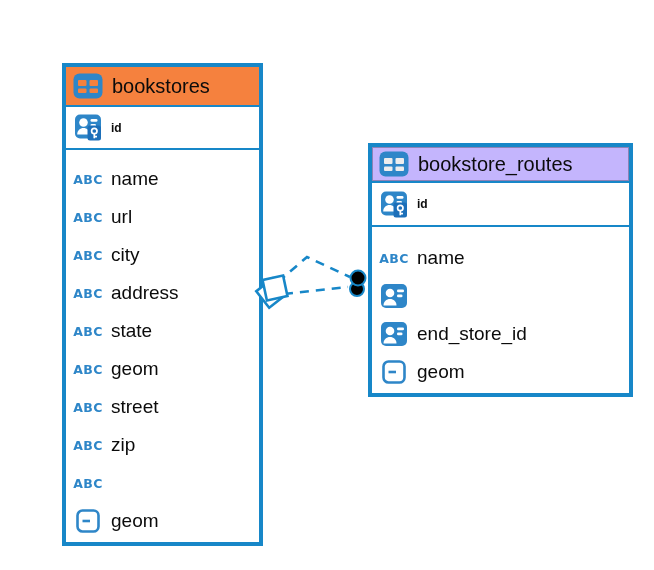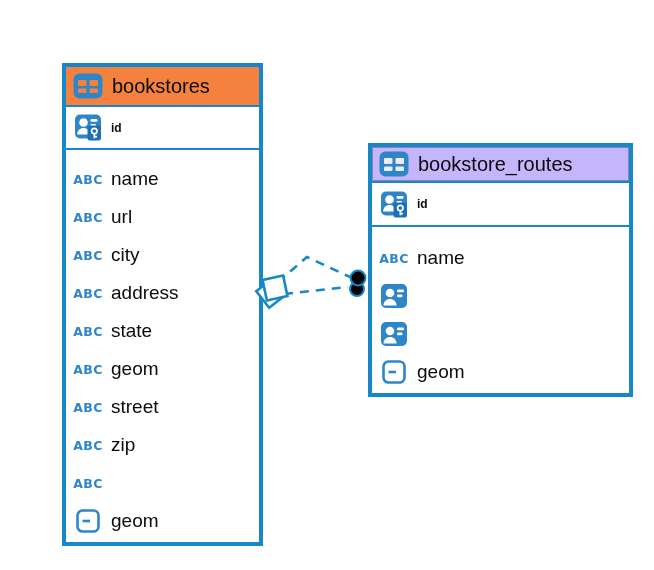--- a/index.html
+++ b/index.html
@@ -197,20 +197,21 @@
       <div class="col-row">
         <span class="ico-slot">
           <svg width="28" height="26" viewBox="0 0 28 26">
             <rect x="1" y="1" width="26" height="24" rx="5" fill="#2E86C8"></rect>
             <circle cx="10" cy="10" r="4.3" fill="#fff"></circle>
             <path d="M3.5 22.5 c0-4.2 3-6.6 6.5-6.6 s6.5 2.4 6.5 6.6 z" fill="#fff"></path>
             <rect x="17" y="6.5" width="7" height="2.7" rx="1.3" fill="#fff"></rect>
             <rect x="17" y="11.5" width="5.5" height="2.7" rx="1.3" fill="#fff"></rect>
           </svg>
         </span>
+        <span>end_store_id</span>
       </div>
       <div class="col-row">
         <span class="ico-slot">
           <svg width="24" height="24" viewBox="0 0 24 24">
             <rect x="1.5" y="1.5" width="21" height="21" rx="5" fill="none" stroke="#2E86C8" stroke-width="2.6"></rect>
             <line x1="6.5" y1="12" x2="14" y2="12" stroke="#2E86C8" stroke-width="2.6"></line>
           </svg>
         </span>
         <span>geom</span>
       </div>

